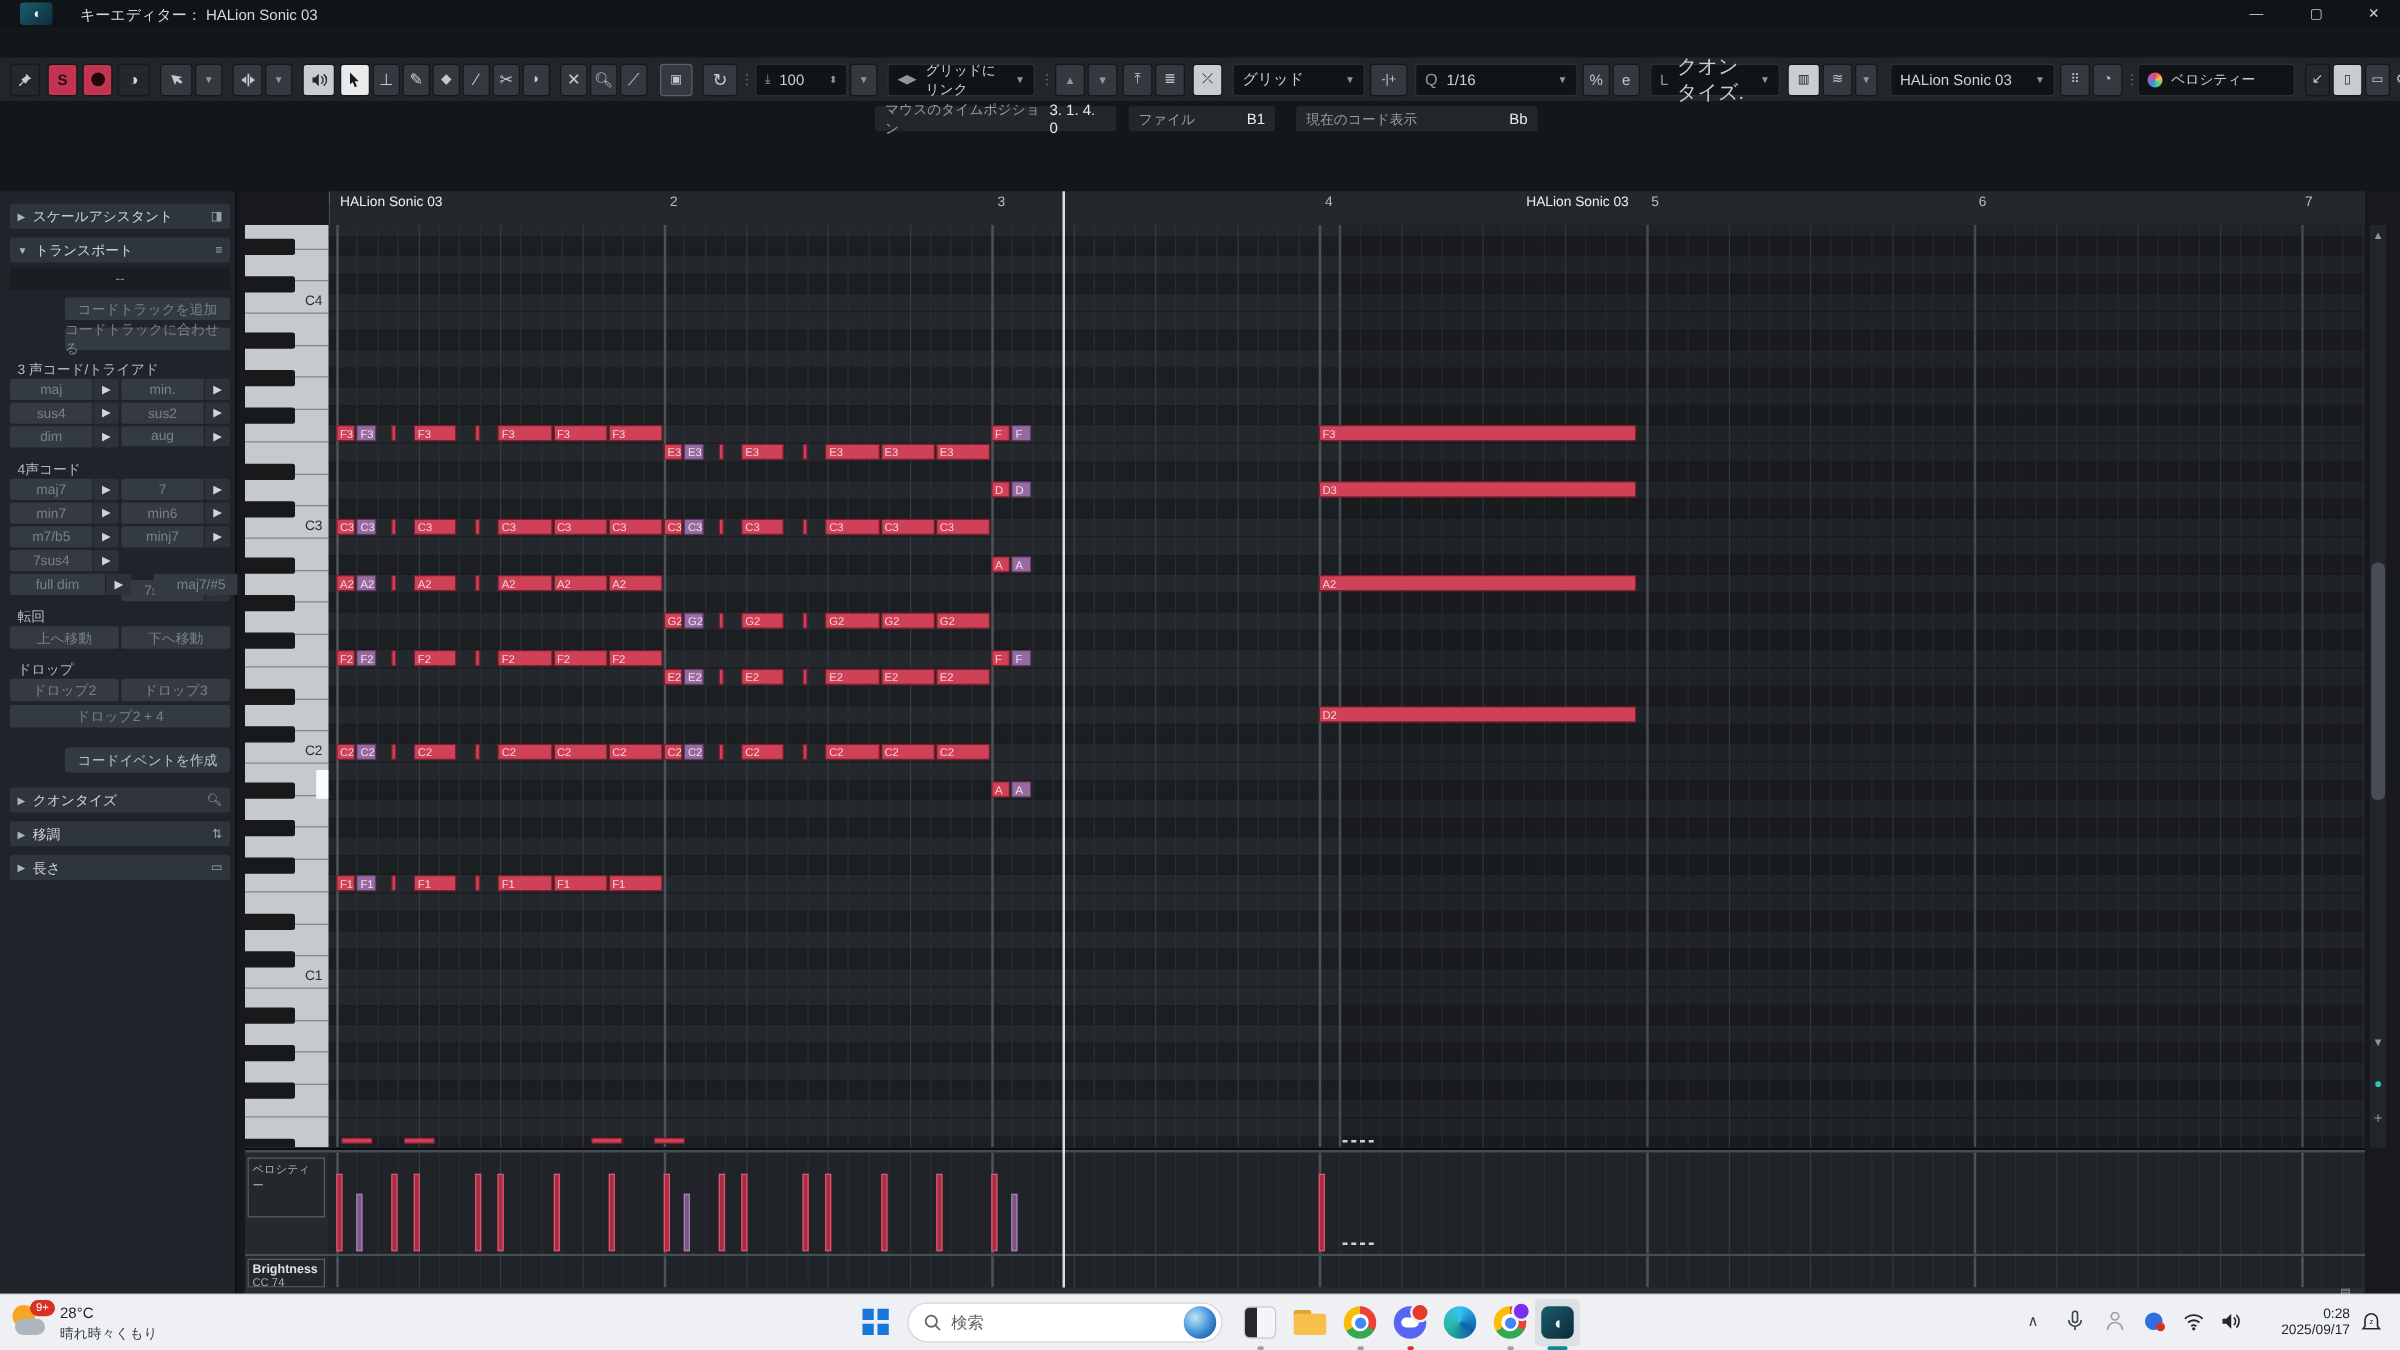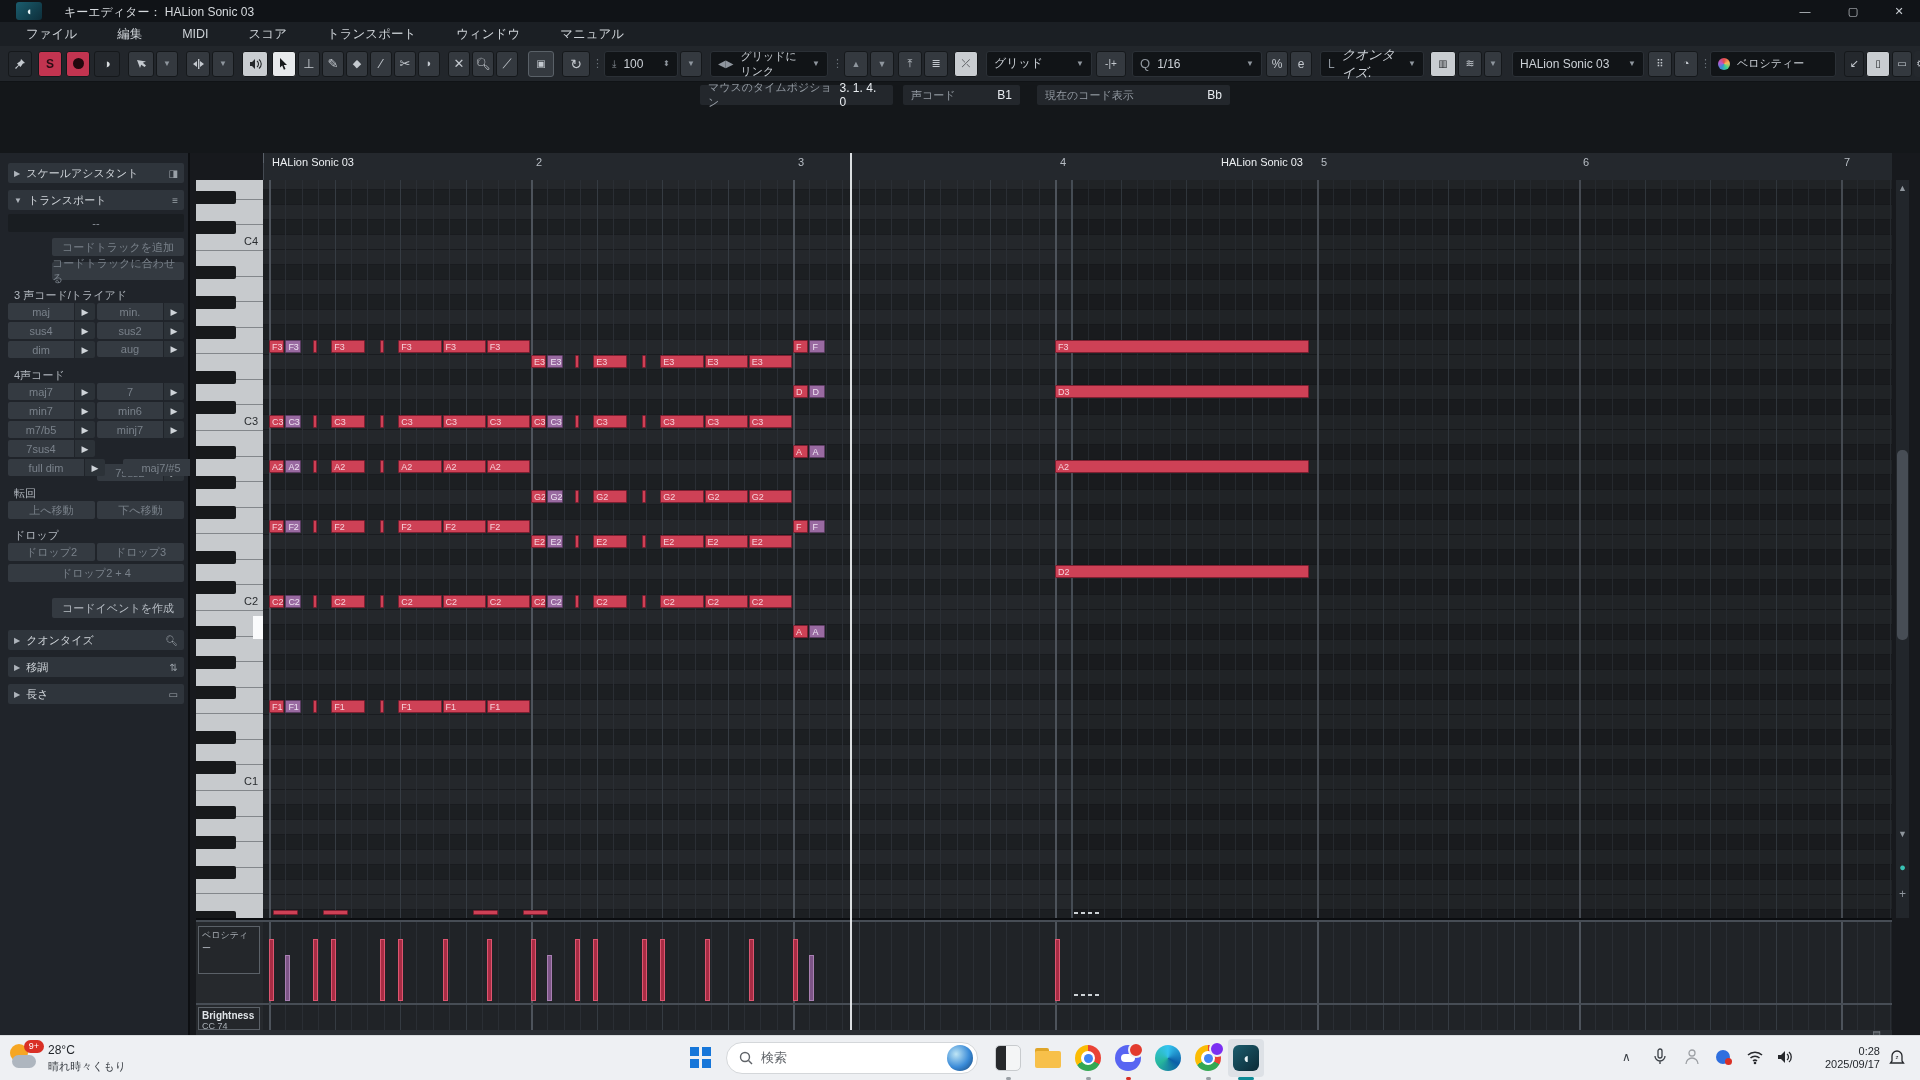--- a/index.html
+++ b/index.html
@@ -94,29 +94,20 @@
 <div id="app">
 
   <div class="abs" id="titlebar">
     <div class="abs" style="left:16px;top:2px;width:26px;height:18px;border-radius:3px;background:linear-gradient(135deg,#1b5d6e,#0d2e3a);display:flex;align-items:center;justify-content:center;color:#e8f4f6;font-size:11px;">◖</div>
     <div class="abs title">キーエディター： HALion Sonic 03</div>
     <div class="abs winctl" style="left:1784px;">—</div>
     <div class="abs winctl" style="left:1832px;">▢</div>
     <div class="abs winctl" style="left:1878px;">✕</div>
   </div>
 
-  <div class="abs" id="menubar">
-      <div class="menu-item" style="position: relative;">ファイル</div>
-      <div class="menu-item" style="position: relative;">編集</div>
-      <div class="menu-item" style="position: relative;">MIDI</div>
-      <div class="menu-item" style="position: relative;">スコア</div>
-      <div class="menu-item" style="position: relative;">トランスポート</div>
-      <div class="menu-item" style="position: relative;">ウィンドウ</div>
-      <div class="menu-item" style="position: relative;">マニュアル</div>
-    </div>
 
   <div class="abs" id="toolbar">
     <div class="tbtn dark" style="width:24px;">
         <svg width="12" height="12" viewBox="0 0 12 12">
           <path d="M7 1l4 4-2 .5L6.5 9 5 7.5 2 11 1 10l3.5-3L3 5.5 6.5 3z" fill="#c4c9cf"></path>
         </svg>
       </div>
     <div class="tbtn red" style="width:24px;margin-left:6px;font-weight:bold;">S</div>
     <div class="tbtn red" style="width:24px;margin-left:4px;">
         <span style="width:11px;height:11px;border-radius:50%;background:#22080d;display:block;"></span>
@@ -222,21 +213,21 @@
     <div class="tbtn" style="width:30px;margin-left:4px;font-size:10px;">-|+</div>
     <div class="combo" style="width:130px;margin-left:6px;">
       <span class="glyph" style="color:#8f969e;">Q</span>
       <span>1/16</span>
       <span class="carat">▼</span>
     </div>
     <div class="tbtn" style="width:22px;margin-left:4px;">%</div>
     <div class="tbtn" style="width:22px;margin-left:2px;">e</div>
     <div class="combo" style="width:104px;margin-left:8px;">
       <span style="color:#8f969e;">L</span>
-      <span style="font-size:13px;font-style:italic;">クオンタイズ.</span>
+      <span style="font-size:16px;">クオンタイズ.</span>
       <span class="carat">▼</span>
     </div>
     <div class="tbtn light" style="width:26px;margin-left:6px;">
         <span class="glyph" style="font-size:10px;">▥</span>
       </div>
     <div class="tbtn" style="width:24px;margin-left:2px;">
         <span class="glyph" style="font-size:11px;">≋</span>
       </div>
     <div class="tbtn" style="width:18px;margin-left:2px;">
         <span class="carat" style="margin:0;">▼</span>
@@ -269,21 +260,21 @@
         <span class="glyph" style="font-size:10px;">⚙</span>
       </div>
   </div>
 
   <div class="abs" id="infobar">
     <div class="abs infobox" style="left:700px;width:193px;">
       <span>マウスのタイムポジション</span>
       <span class="val">3. 1. 4.  0</span>
     </div>
     <div class="abs infobox" style="left:903px;width:117px;">
-      <span>声コード</span>
+      <span>ファイル</span>
       <span class="val">B1</span>
     </div>
     <div class="abs infobox" style="left:1037px;width:193px;">
       <span>現在のコード表示</span>
       <span class="val">Bb</span>
     </div>
   </div>
 
 
   <div class="abs" id="inspector">

